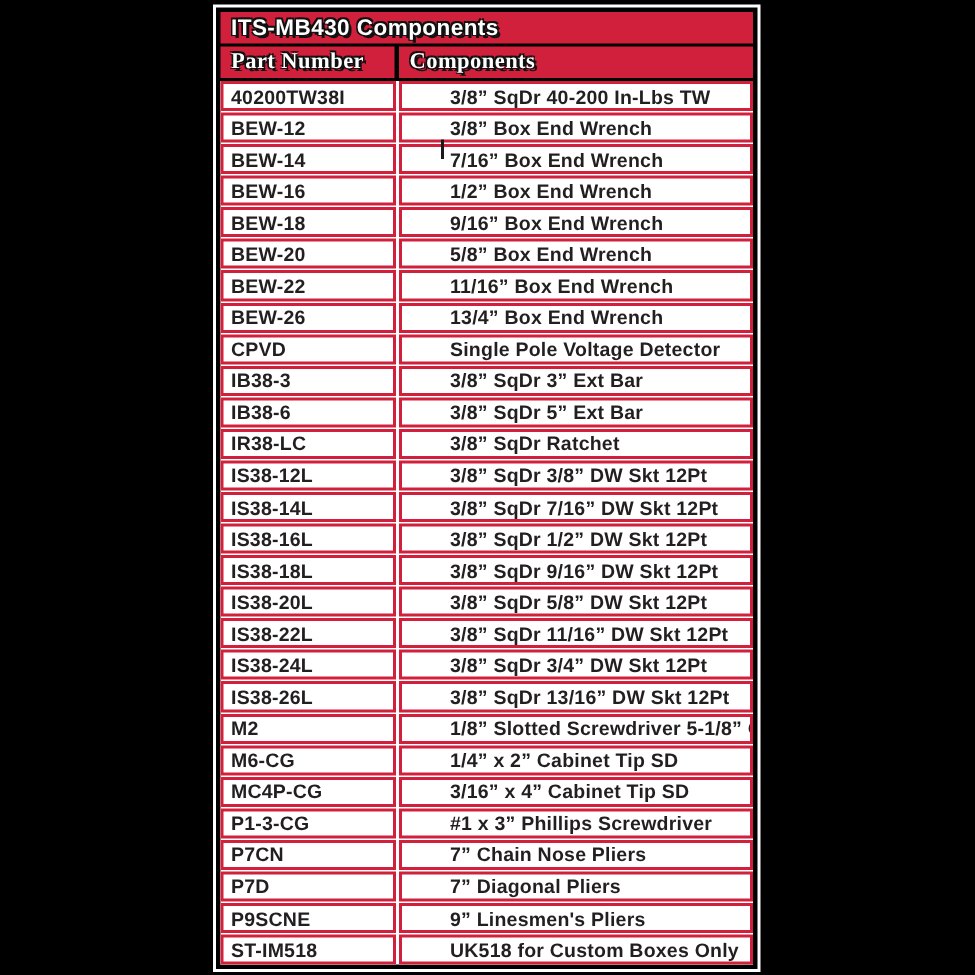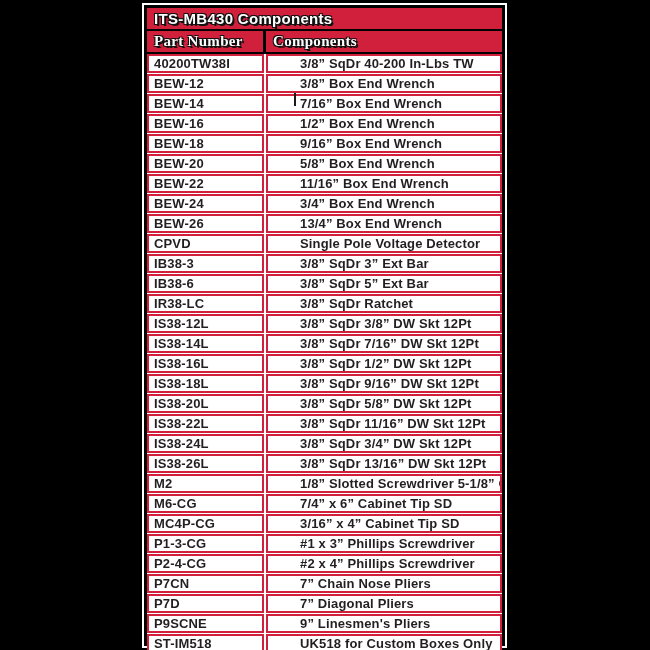--- a/index.html
+++ b/index.html
@@ -145,24 +145,20 @@
         </div>
         <div class="row">
           <div class="cell part">BEW-20</div>
           <div class="cell desc">5/8” Box End Wrench</div>
         </div>
         <div class="row">
           <div class="cell part">BEW-22</div>
           <div class="cell desc">11/16” Box End Wrench</div>
         </div>
         <div class="row">
-          <div class="cell part">BEW-24</div>
-          <div class="cell desc">3/4” Box End Wrench</div>
-        </div>
-        <div class="row">
           <div class="cell part">BEW-26</div>
           <div class="cell desc">13/4” Box End Wrench</div>
         </div>
         <div class="row">
           <div class="cell part">CPVD</div>
           <div class="cell desc">Single Pole Voltage Detector</div>
         </div>
         <div class="row">
           <div class="cell part">IB38-3</div>
           <div class="cell desc">3/8” SqDr 3” Ext Bar</div>
@@ -206,35 +202,31 @@
         <div class="row">
           <div class="cell part">IS38-26L</div>
           <div class="cell desc">3/8” SqDr 13/16” DW Skt 12Pt</div>
         </div>
         <div class="row">
           <div class="cell part">M2</div>
           <div class="cell desc">1/8” Slotted Screwdriver 5-1/8” OAL</div>
         </div>
         <div class="row">
           <div class="cell part">M6-CG</div>
-          <div class="cell desc">7/4” x 6” Cabinet Tip SD</div>
+          <div class="cell desc">1/4” x 2” Cabinet Tip SD</div>
         </div>
         <div class="row">
           <div class="cell part">MC4P-CG</div>
           <div class="cell desc">3/16” x 4” Cabinet Tip SD</div>
         </div>
         <div class="row">
           <div class="cell part">P1-3-CG</div>
           <div class="cell desc">#1 x 3” Phillips Screwdriver</div>
         </div>
         <div class="row">
-          <div class="cell part">P2-4-CG</div>
-          <div class="cell desc">#2 x 4” Phillips Screwdriver</div>
-        </div>
-        <div class="row">
           <div class="cell part">P7CN</div>
           <div class="cell desc">7” Chain Nose Pliers</div>
         </div>
         <div class="row">
           <div class="cell part">P7D</div>
           <div class="cell desc">7” Diagonal Pliers</div>
         </div>
         <div class="row">
           <div class="cell part">P9SCNE</div>
           <div class="cell desc">9” Linesmen's Pliers</div>

